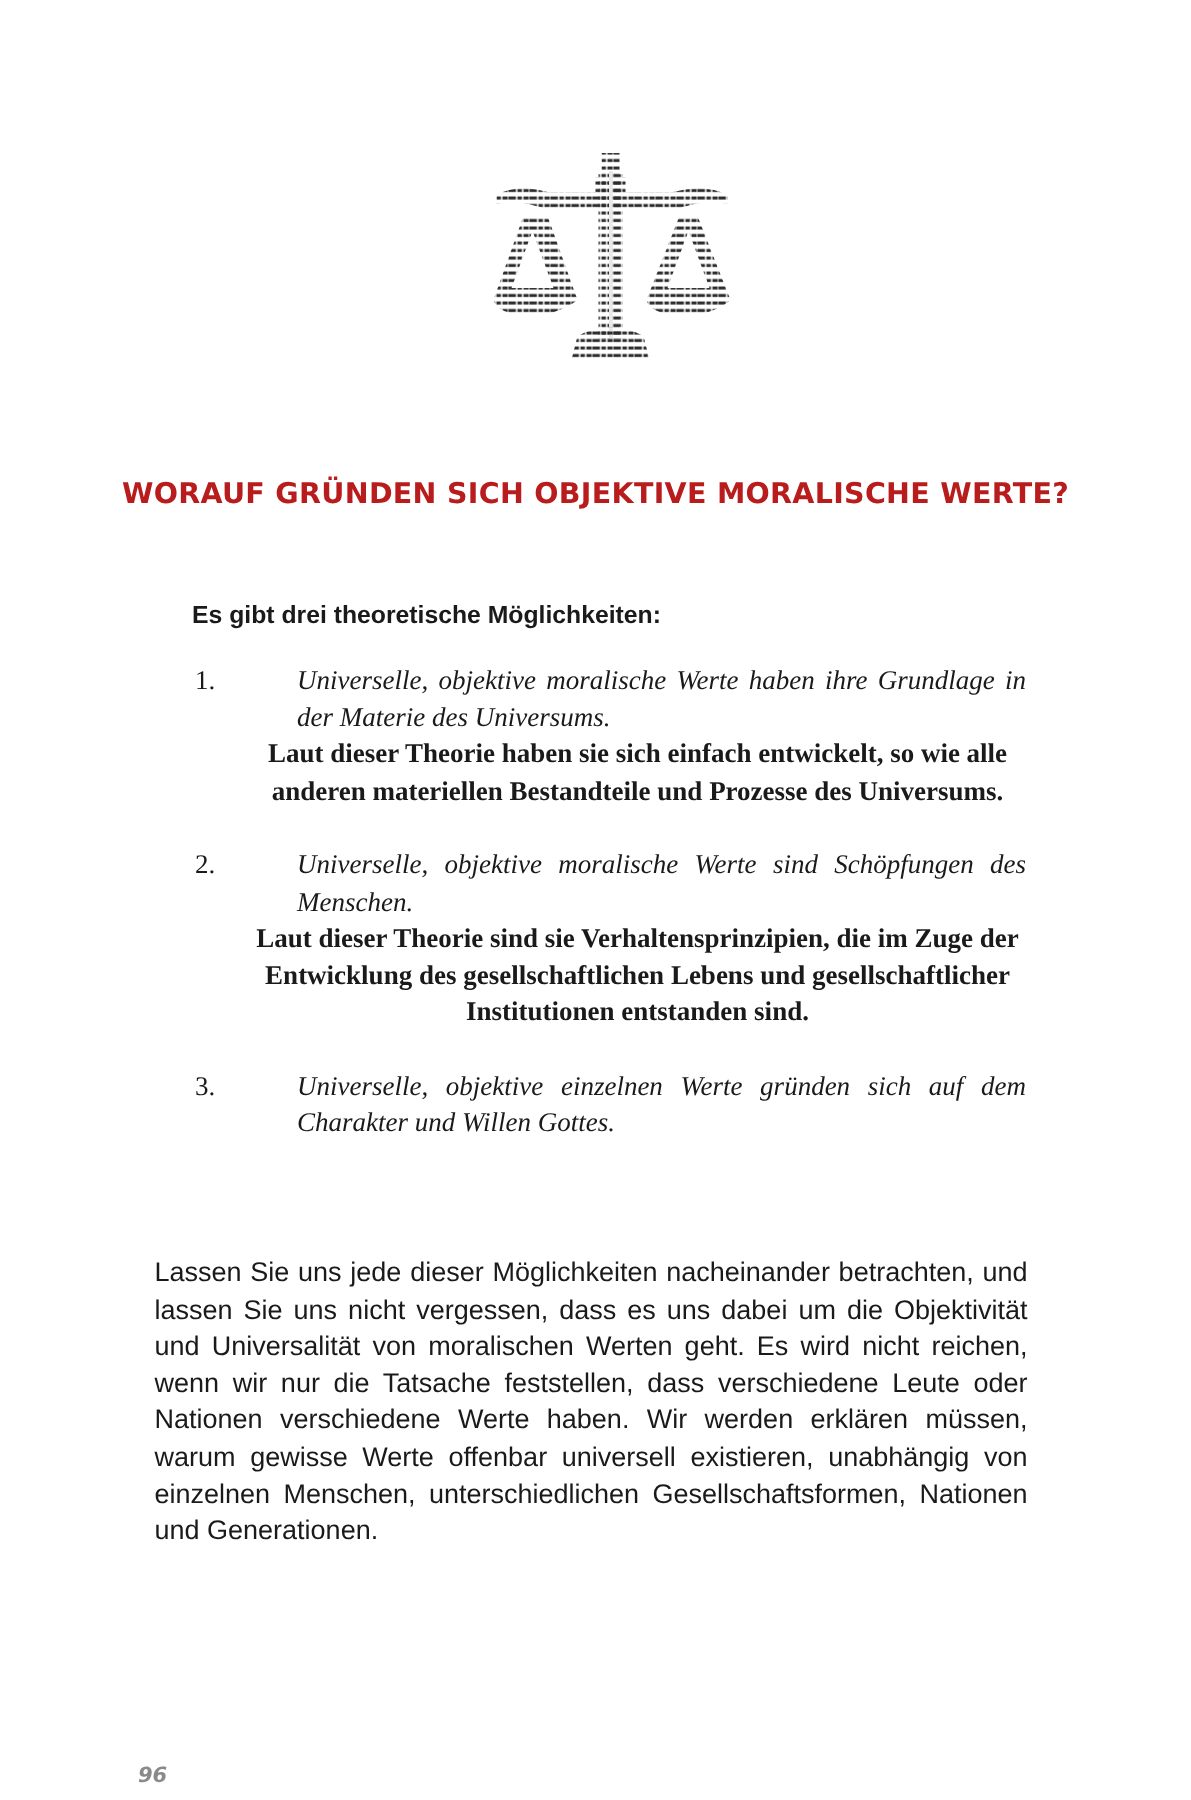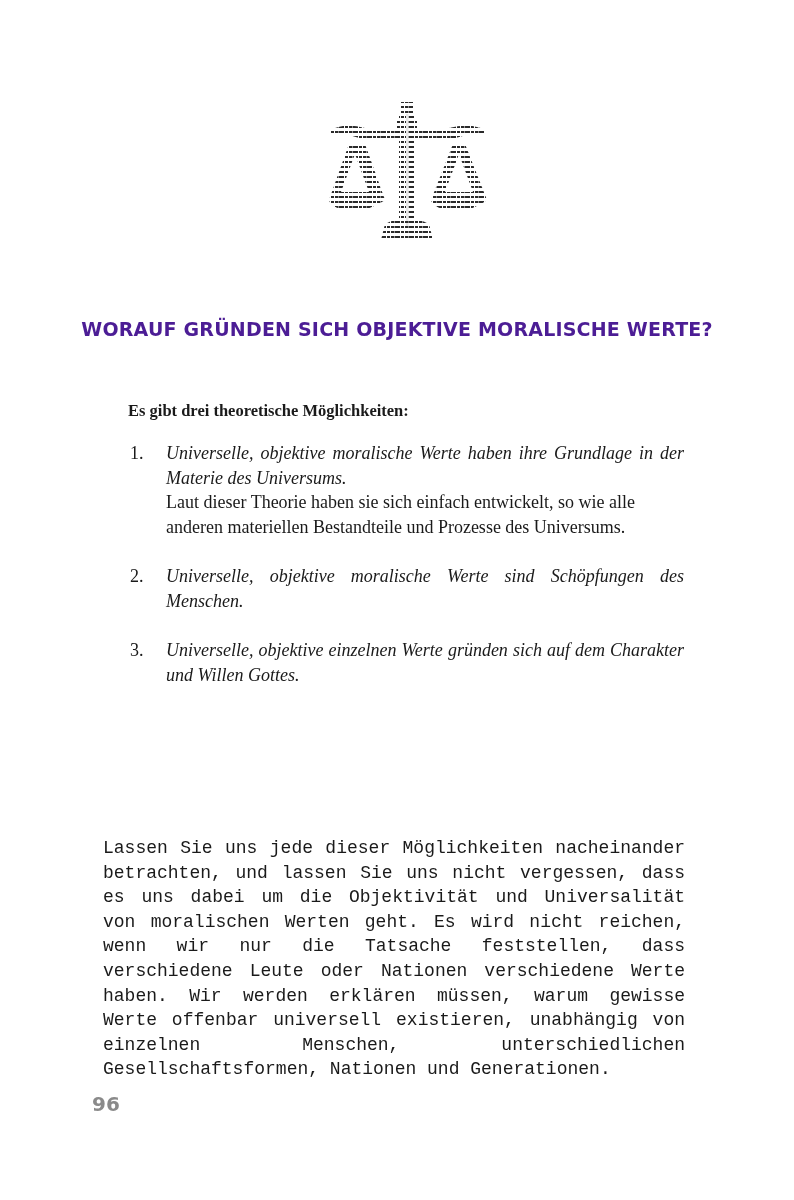--- a/index.html
+++ b/index.html
@@ -1,27 +1,27 @@
 <!DOCTYPE html>
 <html><head>
 <meta charset="utf-8">
 <style>
   html, body { margin: 0; padding: 0; background: #ffffff; }
   body { width: 794px; height: 1200px; position: relative; overflow: hidden; color: #1a1a1a; }
   .emblem { position: absolute; left: 325px; top: 100px; width: 165px; height: 145px; }
   .heading { position: absolute; left: 0; width: 794px; top: 318px; text-align: center;
-    font-family: "DejaVu Sans", sans-serif; font-weight: bold; font-size: 19px; letter-spacing: 0.2px; color: #4c1d95; }
-  .intro { position: absolute; left: 128px; top: 401px; font-family: Liberation Serif, serif; font-weight: bold; font-size: 16.5px; color: #1a1a1a; }
+    font-family: "DejaVu Sans", sans-serif; font-weight: bold; font-size: 19px; letter-spacing: 0.2px; color: #b91c1c; }
+  .intro { position: absolute; left: 128px; top: 401px; font-family: Liberation Sans, sans-serif; font-weight: bold; font-size: 16.5px; color: #1a1a1a; }
   .list { position: absolute; left: 128px; top: 441px; width: 556px; margin: 0; padding: 0; list-style: none; }
   .item { position: relative; padding-left: 38px; margin-bottom: 25px; font-family: "Liberation Serif", serif; font-size: 18px; line-height: 24.5px; }
   .item .num { position: absolute; left: 2px; top: 0; }
-  .item .title { font-style: italic; text-align: justify; text-align-last: left; }
-  .item .desc { text-align: left; }
-  .para { position: absolute; left: 103px; top: 836px; width: 582px; font-family: Liberation Mono, monospace; font-size: 18px; line-height: 24.6px; text-align: justify; margin: 0; }
-  .page-num { position: absolute; left: 92px; top: 1092px; font-family: "DejaVu Sans", sans-serif; font-weight: bold; font-size: 20px; color: #8a8a8a; }
+  .item .title { font-style: italic; text-align: justify; text-align-last: left; margin-left: 32px; }
+  .item .desc { text-align: center; font-weight: bold; }
+  .para { position: absolute; left: 103px; top: 836px; width: 582px; font-family: Liberation Sans, sans-serif; font-size: 18px; line-height: 24.6px; text-align: justify; margin: 0; }
+  .page-num { position: absolute; left: 92px; top: 1176px; font-family: "DejaVu Sans", sans-serif; font-weight: bold; font-size: 14px; color: #8a8a8a; font-style: italic; }
 </style>
 </head>
 <body>
 
 <div class="emblem">
   <svg width="165" height="145" viewBox="0 0 165 145">
     <defs>
       <pattern id="txt" width="14" height="5" patternUnits="userSpaceOnUse">
         <rect x="0" y="1" width="5" height="2" fill="#2a2a2a"></rect>
         <rect x="6" y="1" width="3" height="2" fill="#2a2a2a"></rect>
@@ -52,20 +52,21 @@
 
 <ol class="list">
   <li class="item">
     <span class="num">1.</span>
     <div class="title">Universelle, objektive moralische Werte haben ihre Grundlage in der Materie des Universums.</div>
     <div class="desc">Laut dieser Theorie haben sie sich einfach entwickelt, so wie alle anderen materiellen Bestandteile und Prozesse des Universums.</div>
   </li>
   <li class="item">
     <span class="num">2.</span>
     <div class="title">Universelle, objektive moralische Werte sind Schöpfungen des Menschen.</div>
+    <div class="desc">Laut dieser Theorie sind sie Verhaltensprinzipien, die im Zuge der Entwicklung des gesellschaftlichen Lebens und gesellschaft­licher Institutionen entstanden sind.</div>
   </li>
   <li class="item">
     <span class="num">3.</span>
     <div class="title">Universelle, objektive einzelnen Werte gründen sich auf dem Charakter und Willen Gottes.</div>
   </li>
 </ol>
 
 <p class="para">Lassen Sie uns jede dieser Möglichkeiten nacheinander betrachten, und lassen Sie uns nicht vergessen, dass es uns dabei um die Objektivität und Universalität von moralischen Werten geht. Es wird nicht reichen, wenn wir nur die Tatsache feststellen, dass verschiedene Leute oder Nationen verschiedene Werte haben. Wir werden erklären müssen, warum gewisse Werte offenbar universell existieren, unabhängig von einzelnen Menschen, unterschiedlichen Gesellschaftsformen, Nationen und Generationen.</p>
 
 <div class="page-num">96</div>

